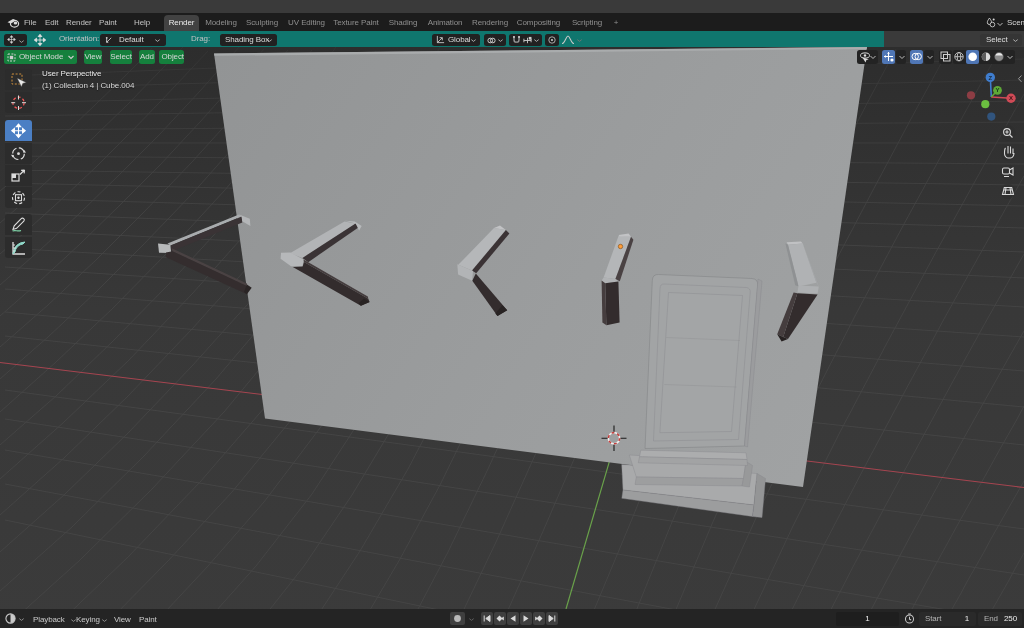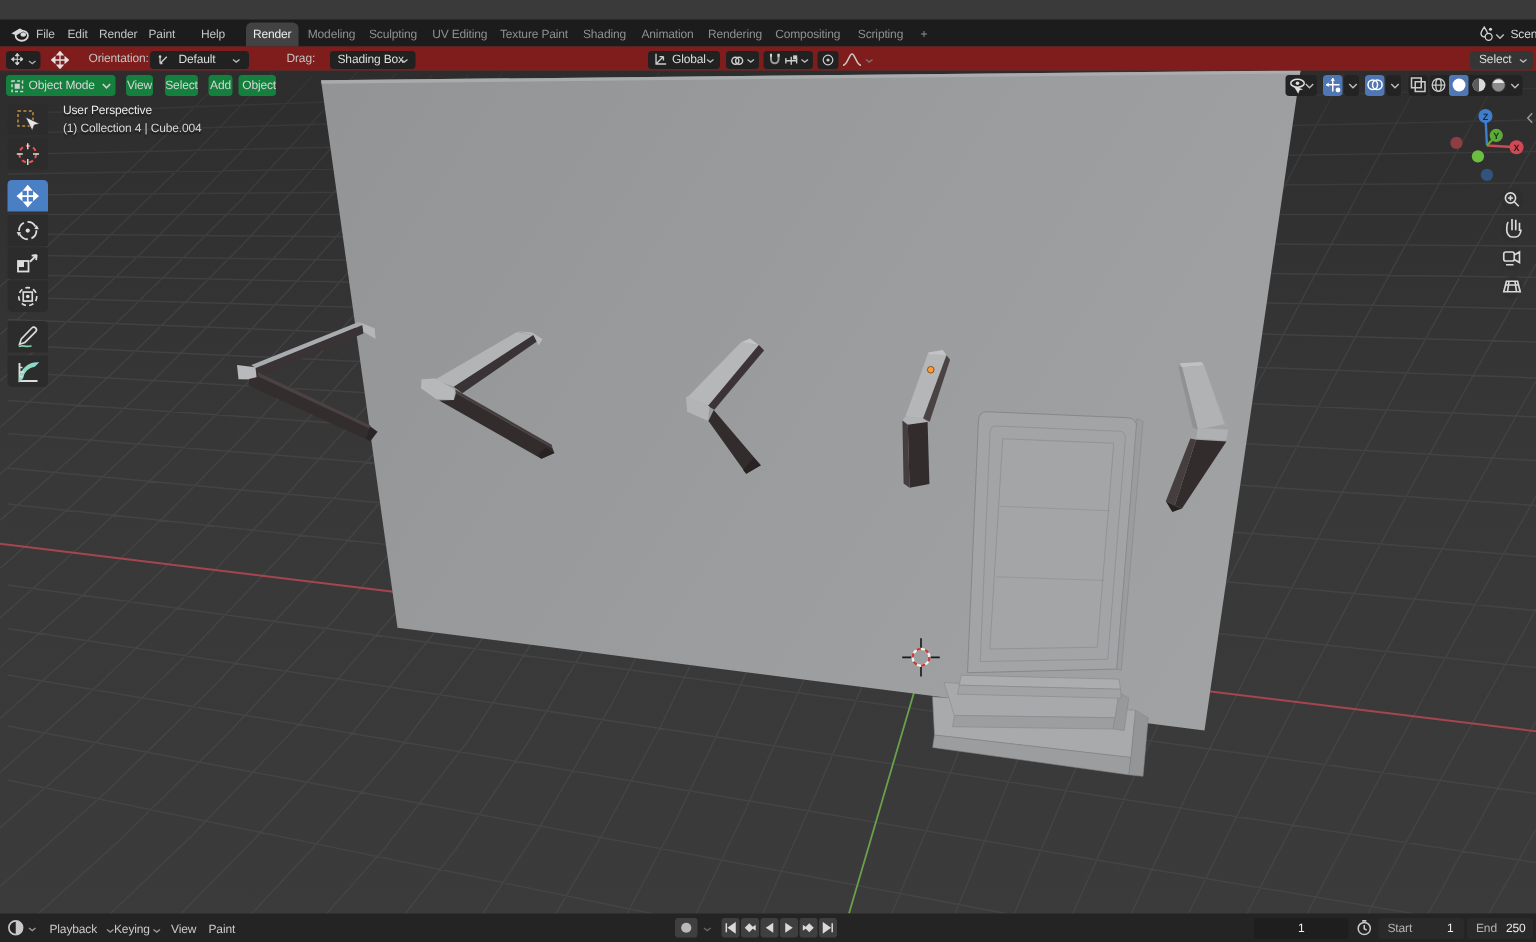--- a/index.html
+++ b/index.html
@@ -7,21 +7,21 @@
 .abs{position:absolute}
 
 #titlebar{left:0;top:0;width:1024px;height:13px;background:#fdfdfd;z-index:30}
 #titlebar .t{left:15px;top:1px;font-size:9px;color:#3e3e4e}
 
 #topbar{left:0;top:13px;width:1024px;height:18px;background:#1c1c1c;z-index:30;color:#c3c3c3}
 .menu{top:4.5px;font-size:8px}
 .tab{top:2px;height:16px;line-height:16px;font-size:8px;color:#8f8f8f;text-align:center}
 .tab.on{background:#424242;color:#ececec;border-radius:4px 4px 0 0}
 
-#tools{left:0;top:31px;width:1024px;height:16px;background:#7f1d1d;z-index:30;color:#c6c6c6}
+#tools{left:0;top:31px;width:884px;height:16px;background:#0f766e;z-index:30;color:#c6c6c6}
 .w{position:absolute;top:2.5px;height:12px;background:#212121;border-radius:2.5px;
   font-size:8px;line-height:12px;color:#dedede}
 .lbl{position:absolute;top:2px;font-size:8px;line-height:12px;color:#c2c2c2}
 
 #timeline{left:0;top:609px;width:1024px;height:19px;background:#242424;z-index:30;color:#cacaca}
 .tbtn{position:absolute;top:3px;height:13px;background:#3f3f3f;border-radius:2px}
 .tfield{position:absolute;top:2.5px;height:14px;background:#2a2a2a;border-radius:2px;
   font-size:8px;line-height:14px}
 
 .vhbox{position:absolute;background:#15803d;border-radius:2.5px;font-size:8px;

